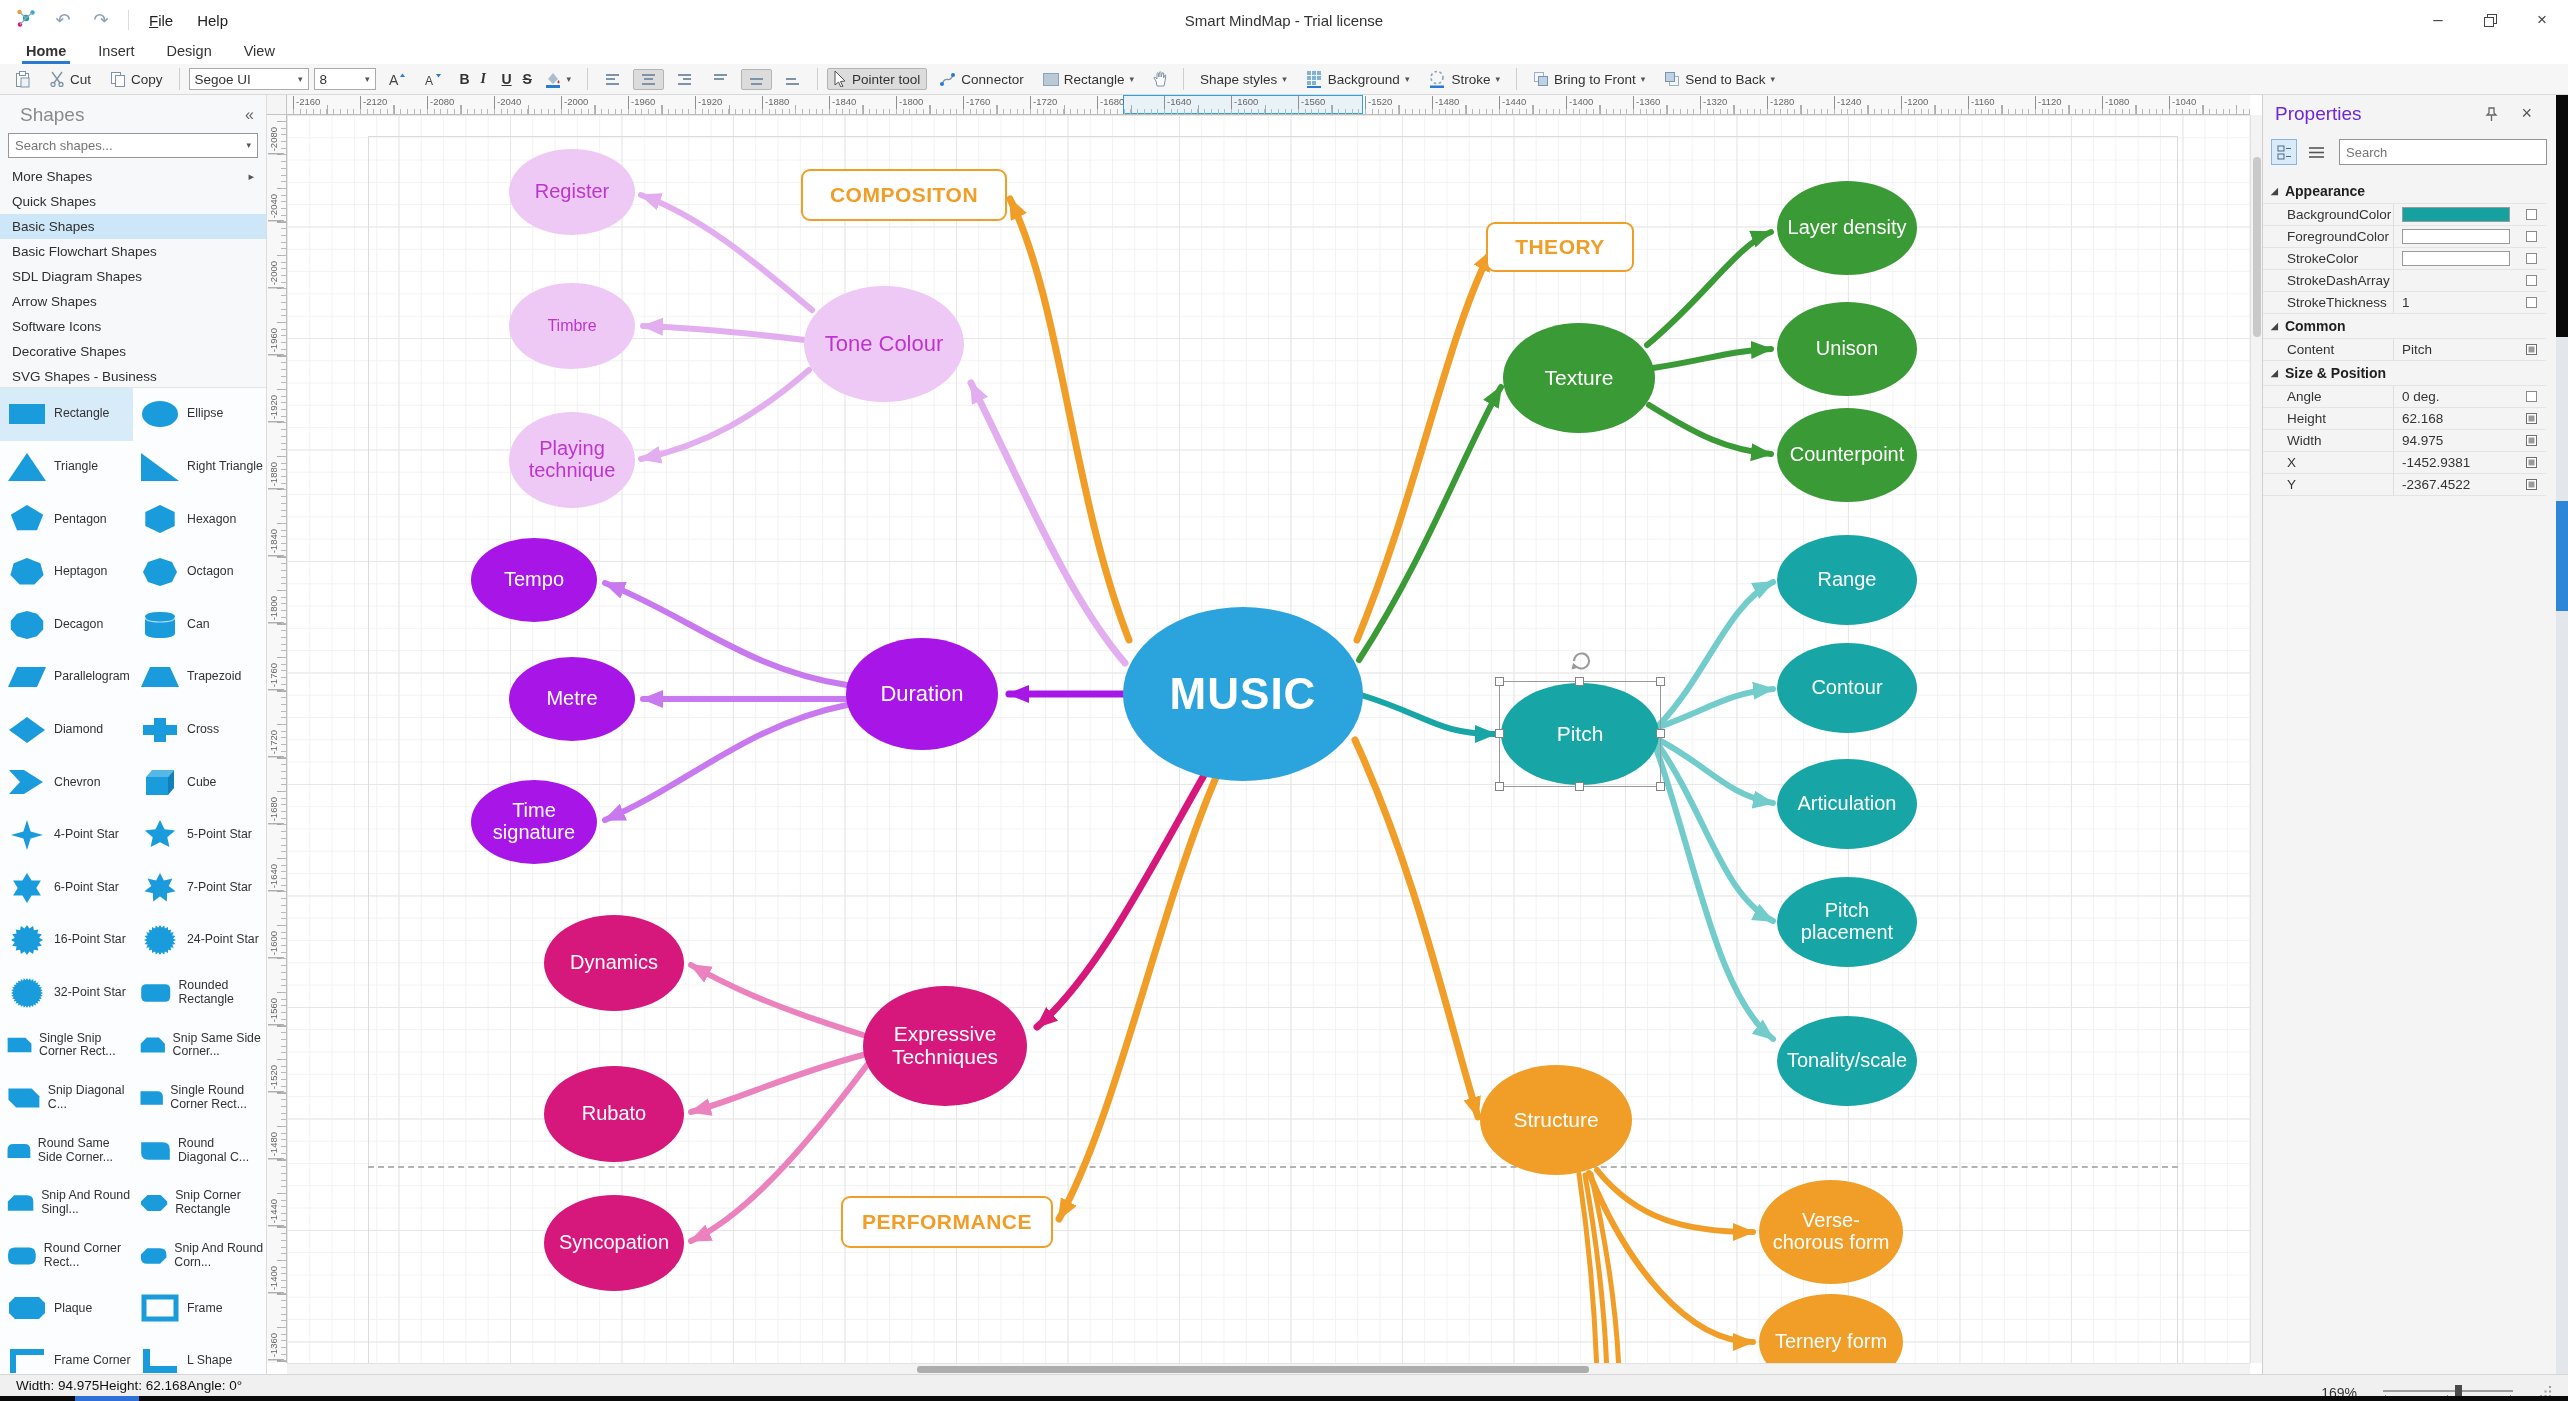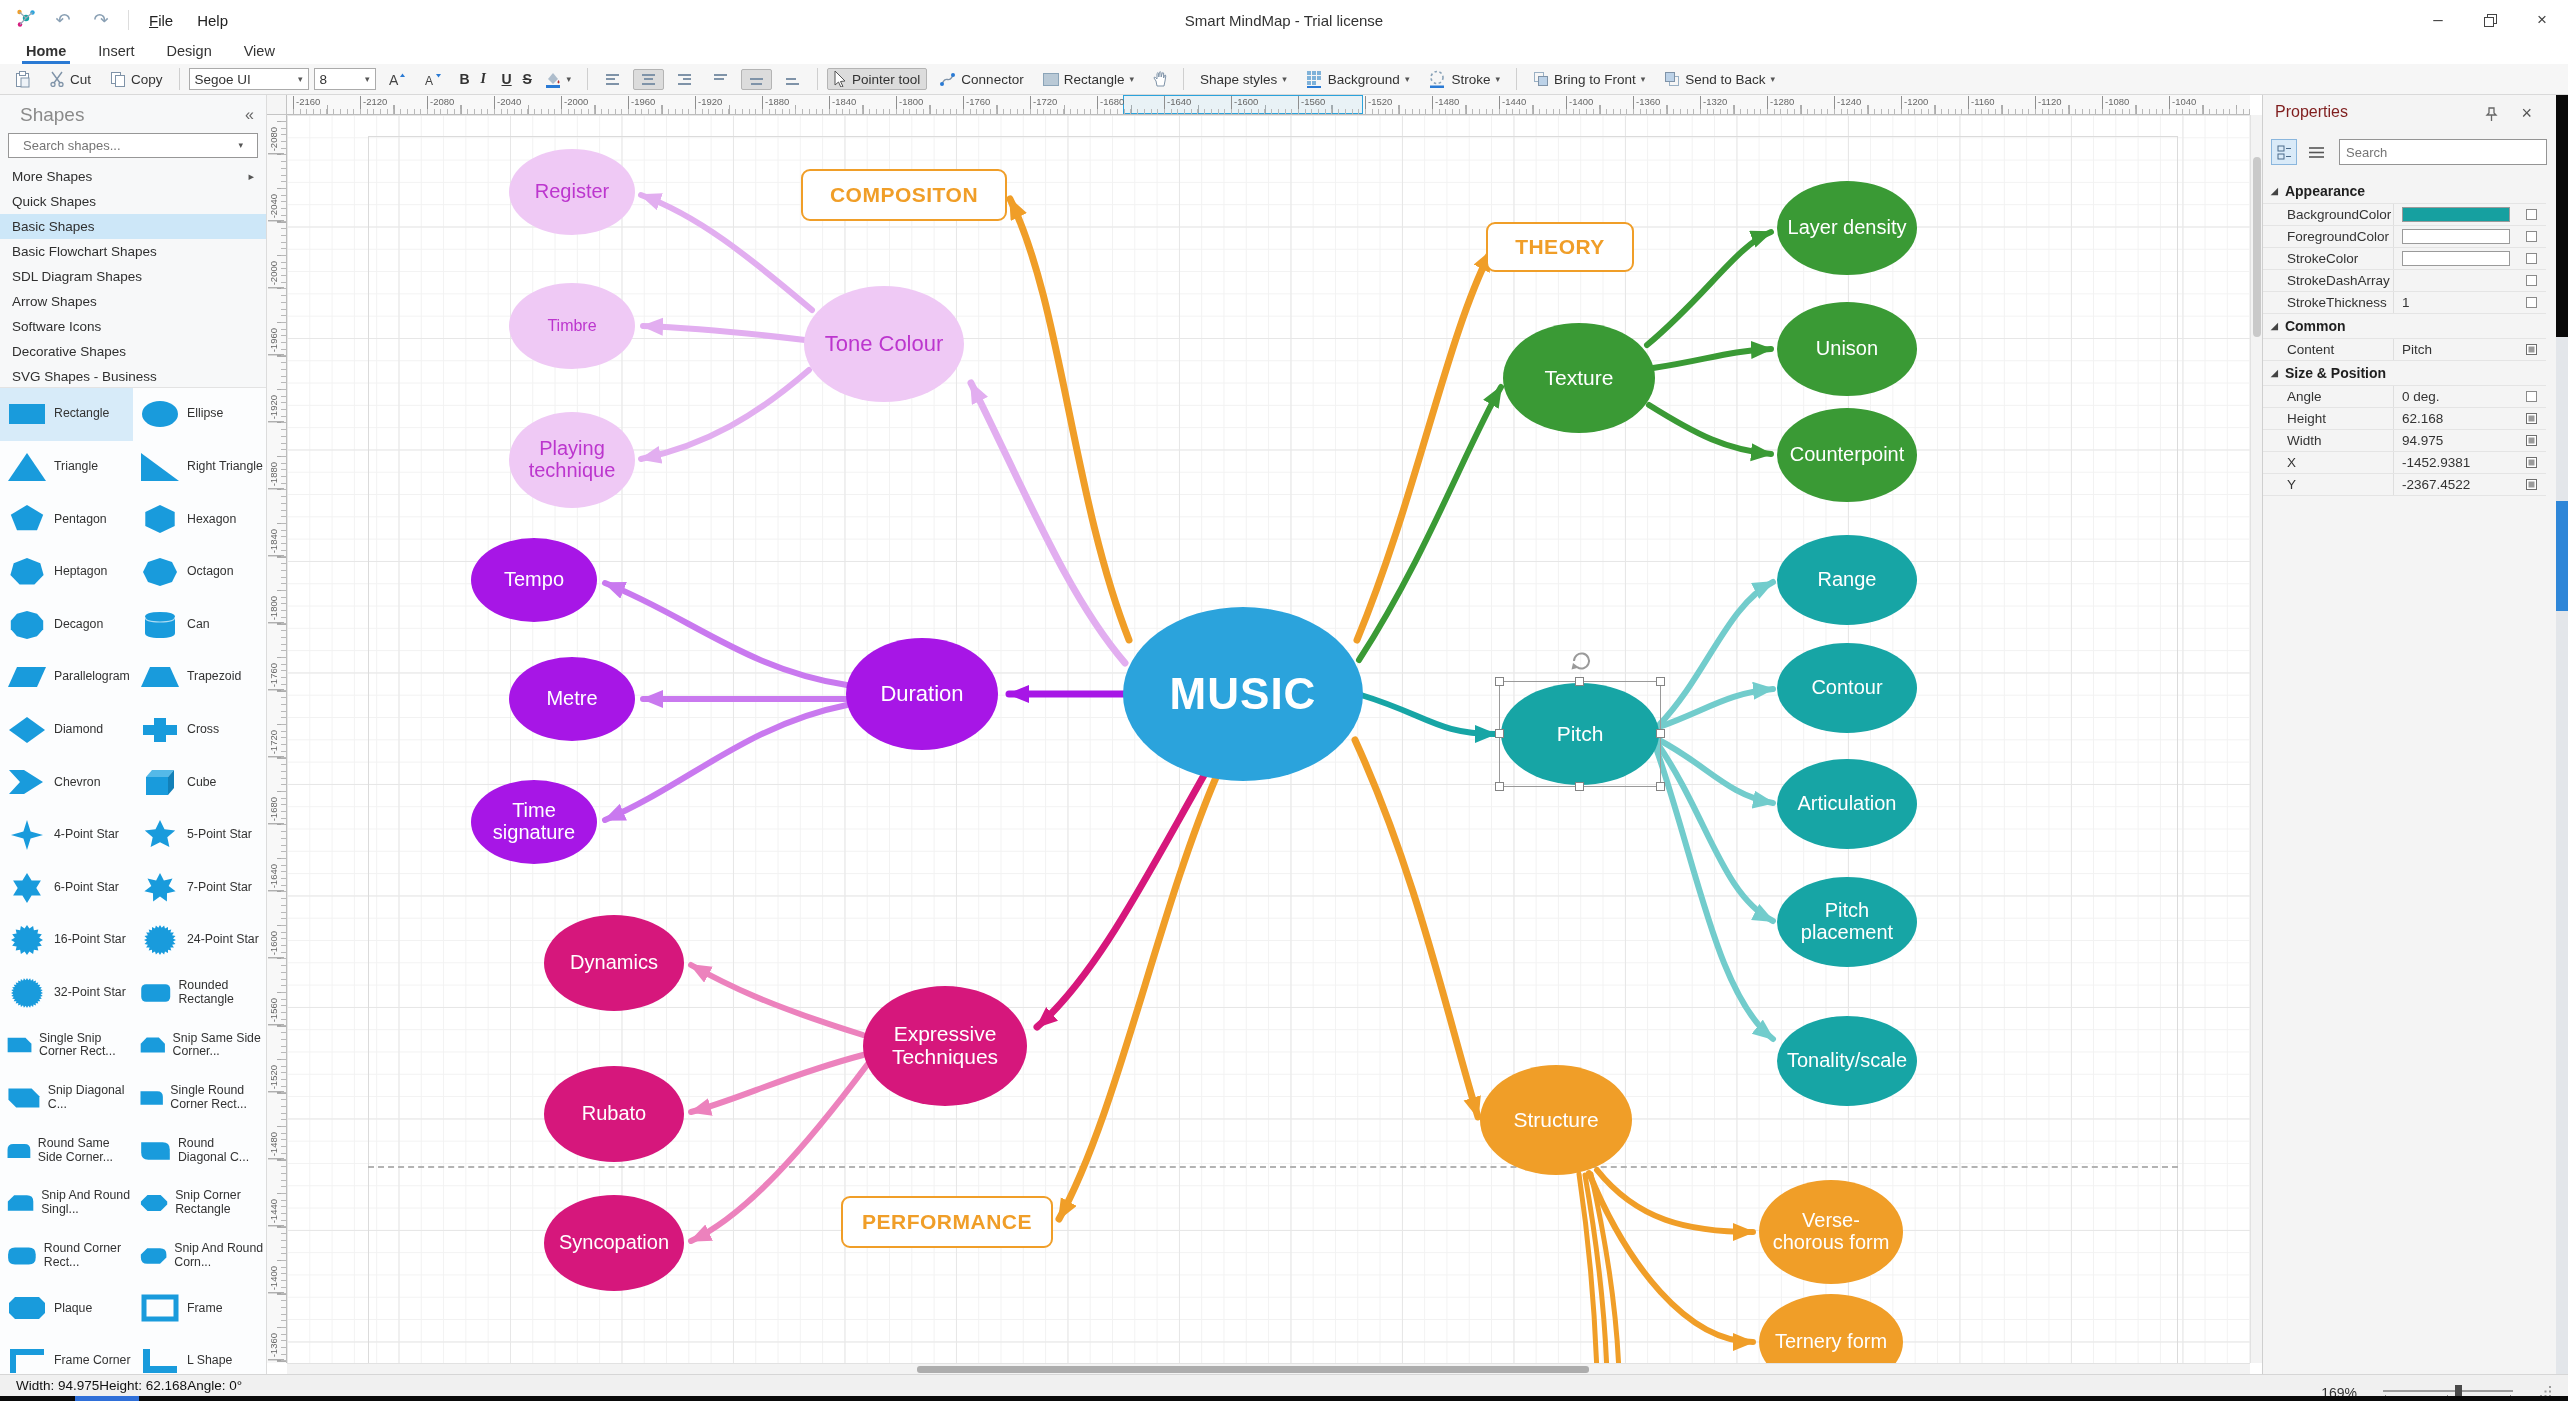--- a/index.html
+++ b/index.html
@@ -39,21 +39,21 @@
   .alico i{display:block;height:2px;background:#7f93a8}
   .swatch-rect{width:16px;height:13px;background:#b9c9d6;border:1px solid #8ba4b8}
 
   
   #main{position:absolute;top:95px;left:0;width:2568px;height:1279px;display:flex}
 
   
   #sidebar{width:267px;background:#f7f8f9;border-right:1px solid #dcdcdc;position:relative;overflow:hidden;flex:0 0 267px}
   .sb-title{font-size:19px;color:#8a8a8a;padding:9px 20px 7px}
   .sb-collapse{position:absolute;right:12px;top:11px;color:#666;font-size:16px}
-  .sb-search{margin:0 8px;height:25px;background:#fff;border:1px solid #979797;display:flex;align-items:center;padding:0 14px;justify-content:space-between}
+  .sb-search{margin:0 8px;height:25px;background:#fff;border:1px solid #979797;display:flex;align-items:center;padding:0 6px;justify-content:space-between}
   .sb-search input{border:none;outline:none;font-size:13px;color:#444;width:200px;font-family:inherit;background:transparent}
   #cats{margin-top:6px}
   .cat{font-size:13.5px;color:#2f2f2f;padding:5px 12px;display:flex;justify-content:space-between;align-items:center}
   .cat.sel{background:#cde7f8}
   .cat .arr{color:#555;font-size:11px}
   #shapegrid{position:absolute;top:292px;left:0;right:0;bottom:0;display:grid;grid-template-columns:133px 133px;grid-auto-rows:52.6px;border-top:1px solid #e3e3e3;background:#fcfdfe}
   .tile{display:flex;align-items:center;gap:5px;padding-left:5px;overflow:hidden}
   .tile.sel{background:#d7ebf9}
   .tile .lbl{font-size:12.3px;color:#333;line-height:1.12}
 
@@ -92,21 +92,21 @@
   #sel{position:absolute;left:1212px;top:566px;width:162px;height:106px;border:1.5px solid #9a9a9a}
   #sel .h{position:absolute;width:9px;height:9px;background:#fff;border:1px solid #848484}
   #rot{position:absolute;left:1282px;top:534px}
   #cvscroll{position:absolute;left:1983px;top:20px;width:12px;height:1248px;background:#f3f3f3;border-left:1px solid #e2e2e2}
   #cvthumb{position:absolute;left:2px;top:42px;width:8px;height:180px;background:#c9c9c9;border-radius:4px}
   #chscroll{position:absolute;left:20px;top:1268px;width:1963px;height:11px;background:#f3f3f3;border-top:1px solid #e2e2e2}
   #chthumb{position:absolute;left:630px;top:2px;width:672px;height:7px;background:#adadad;border-radius:3px}
 
   
   #props{width:294px;background:#f4f4f4;border-left:1px solid #cfcfcf;position:relative;font-size:13.5px;flex:0 0 294px}
-  .p-title{font-size:16px;color:#7f1d1d;padding:8px 0 0 12px}
+  .p-title{font-size:19px;color:#6d28d9;padding:8px 0 0 12px}
   .p-pin{position:absolute;right:58px;top:12px}
   .p-close{position:absolute;right:24px;top:8px;font-size:18px;color:#555}
   .p-toggles{position:absolute;left:8px;top:44px;display:flex;gap:6px;align-items:center}
   .ptbtn{width:26px;height:26px;border:1px solid transparent;display:flex;align-items:center;justify-content:center}
   .ptbtn.sel{background:#d9eaf8;border-color:#8ab6dd}
   .p-search{position:absolute;left:76px;top:44px;width:208px;height:26px;background:#fff;border:1px solid #949494;display:flex;align-items:center;padding:0 6px}
   .p-search input{border:none;outline:none;font-size:13px;width:100%;font-family:inherit;background:transparent;color:#444}
   #psections{position:absolute;left:0;top:84px;right:10px}
   .psec{display:flex;align-items:center;height:25px;font-weight:bold;font-size:14px;color:#1f1f1f;border-bottom:1px solid #e4e4e4;gap:7px;padding-left:8px}
   .psec .exp{font-size:9px;color:#444}

